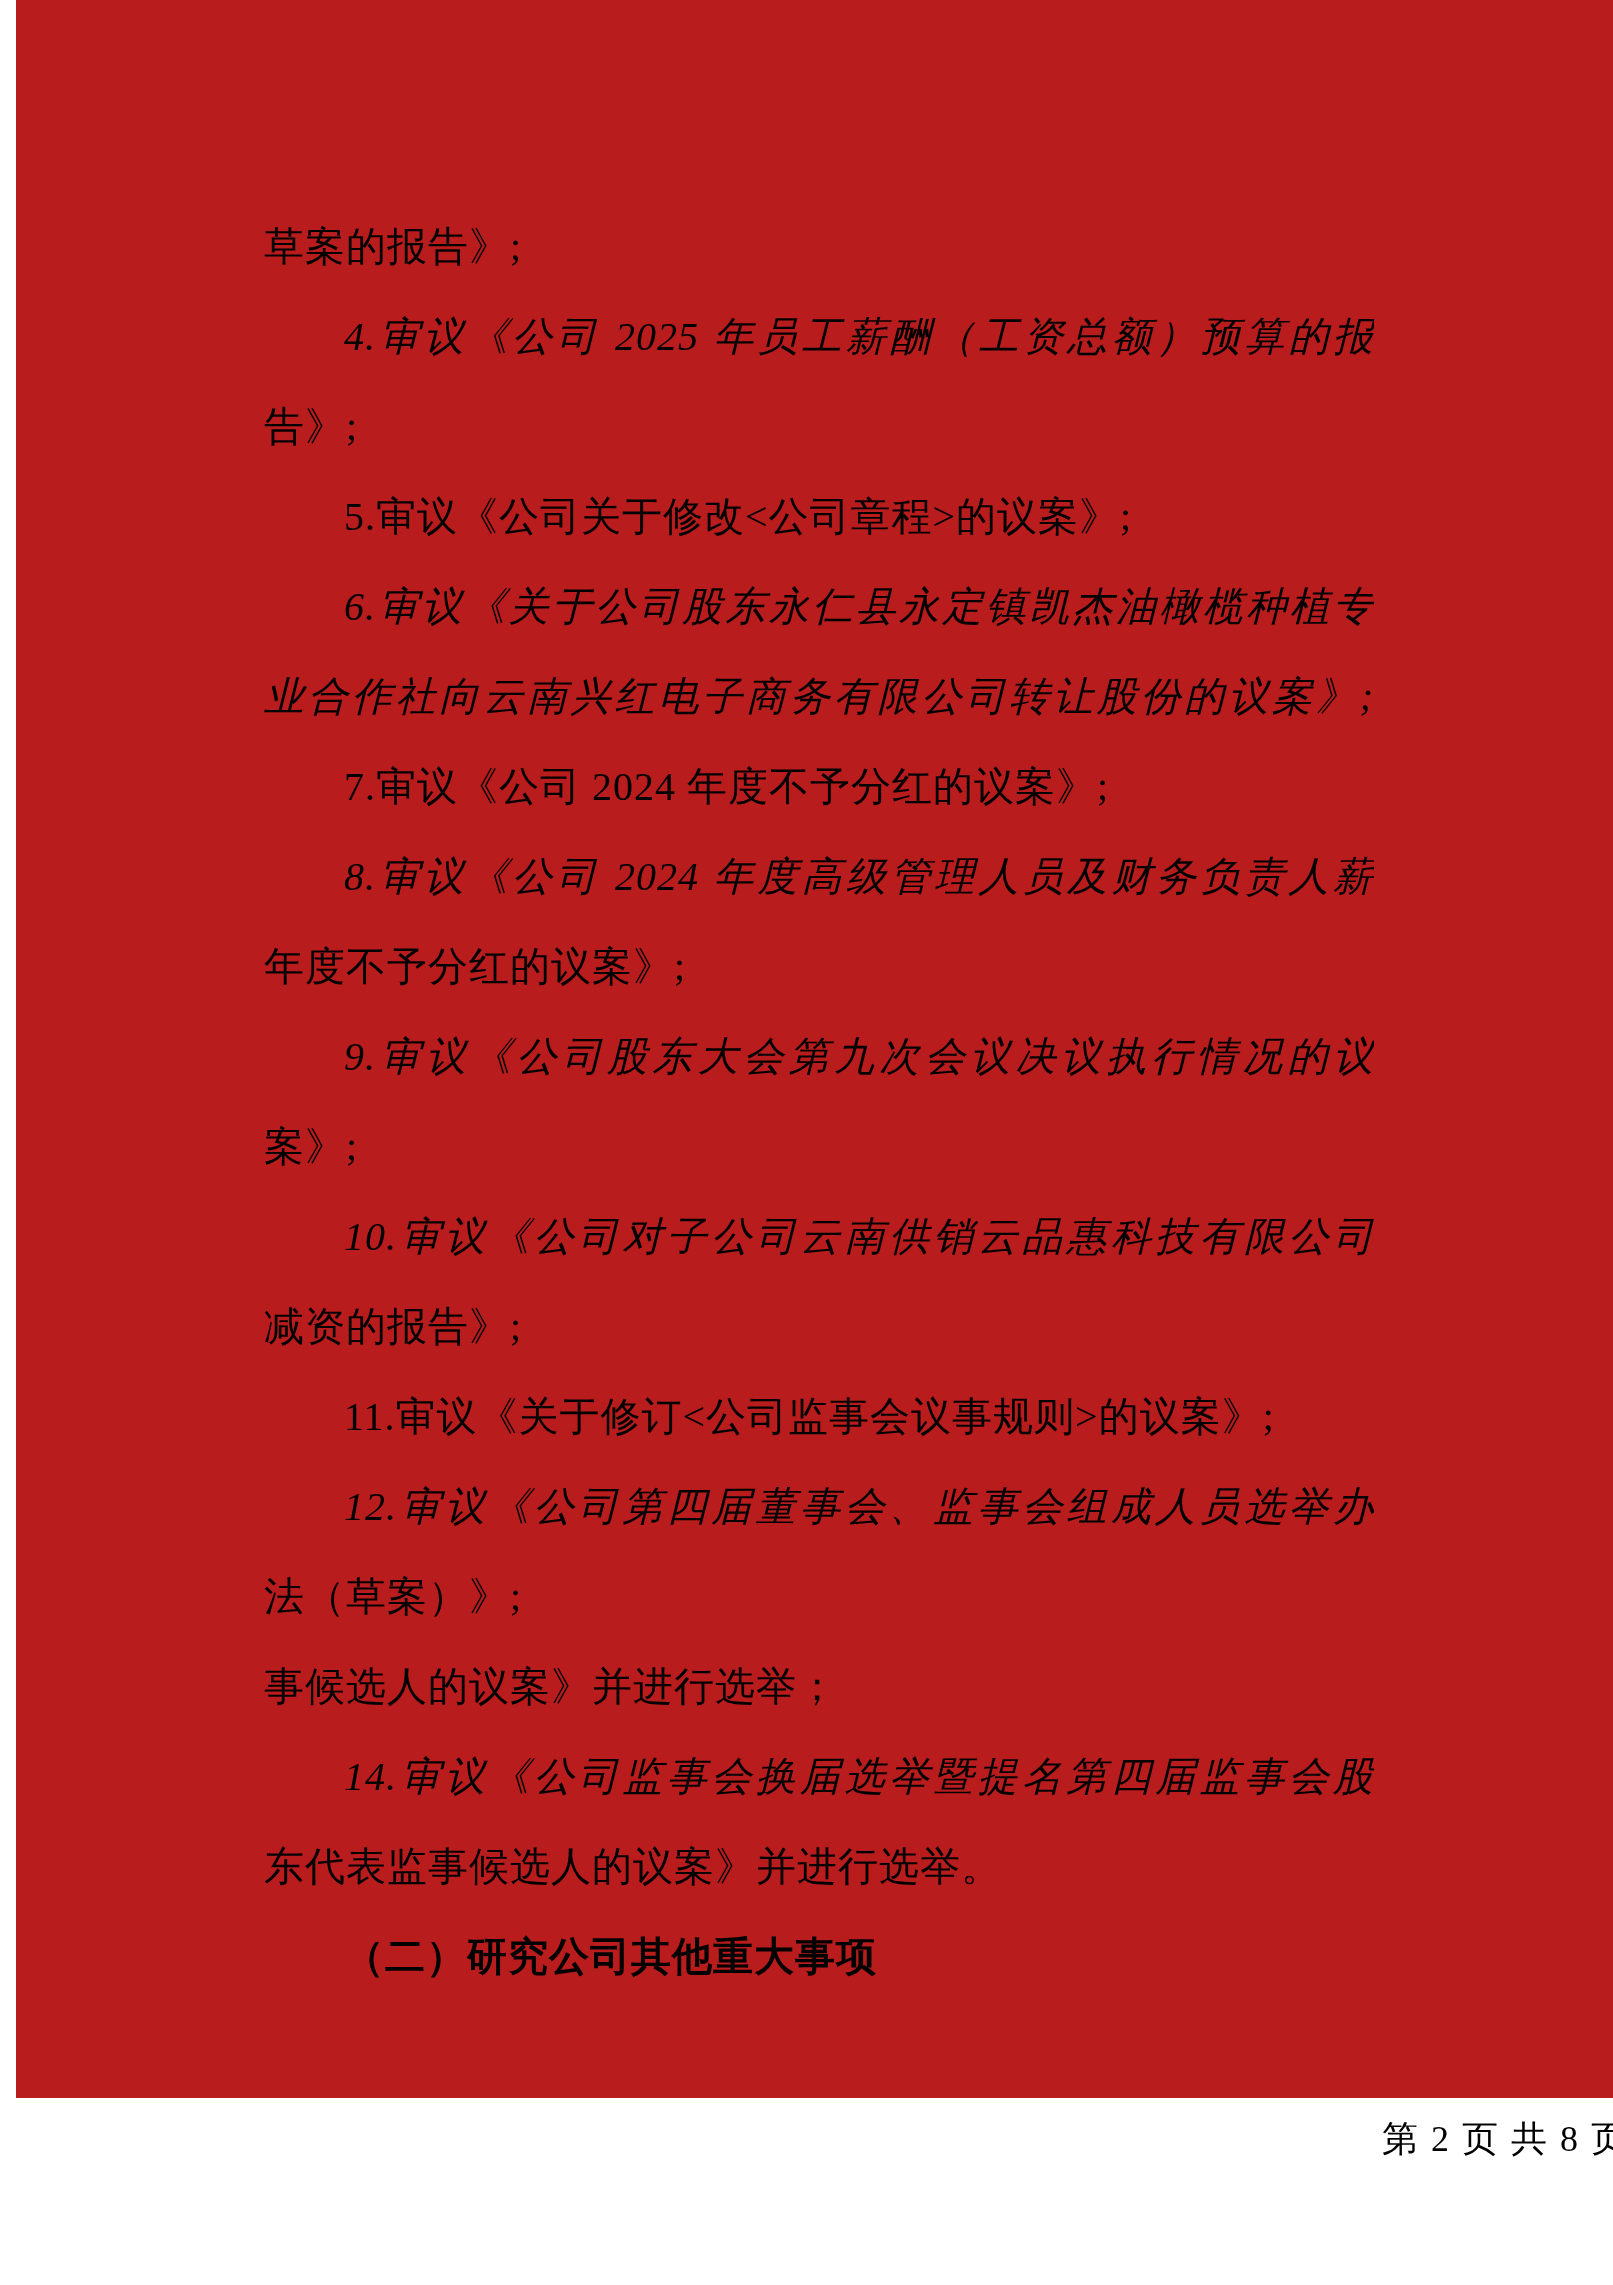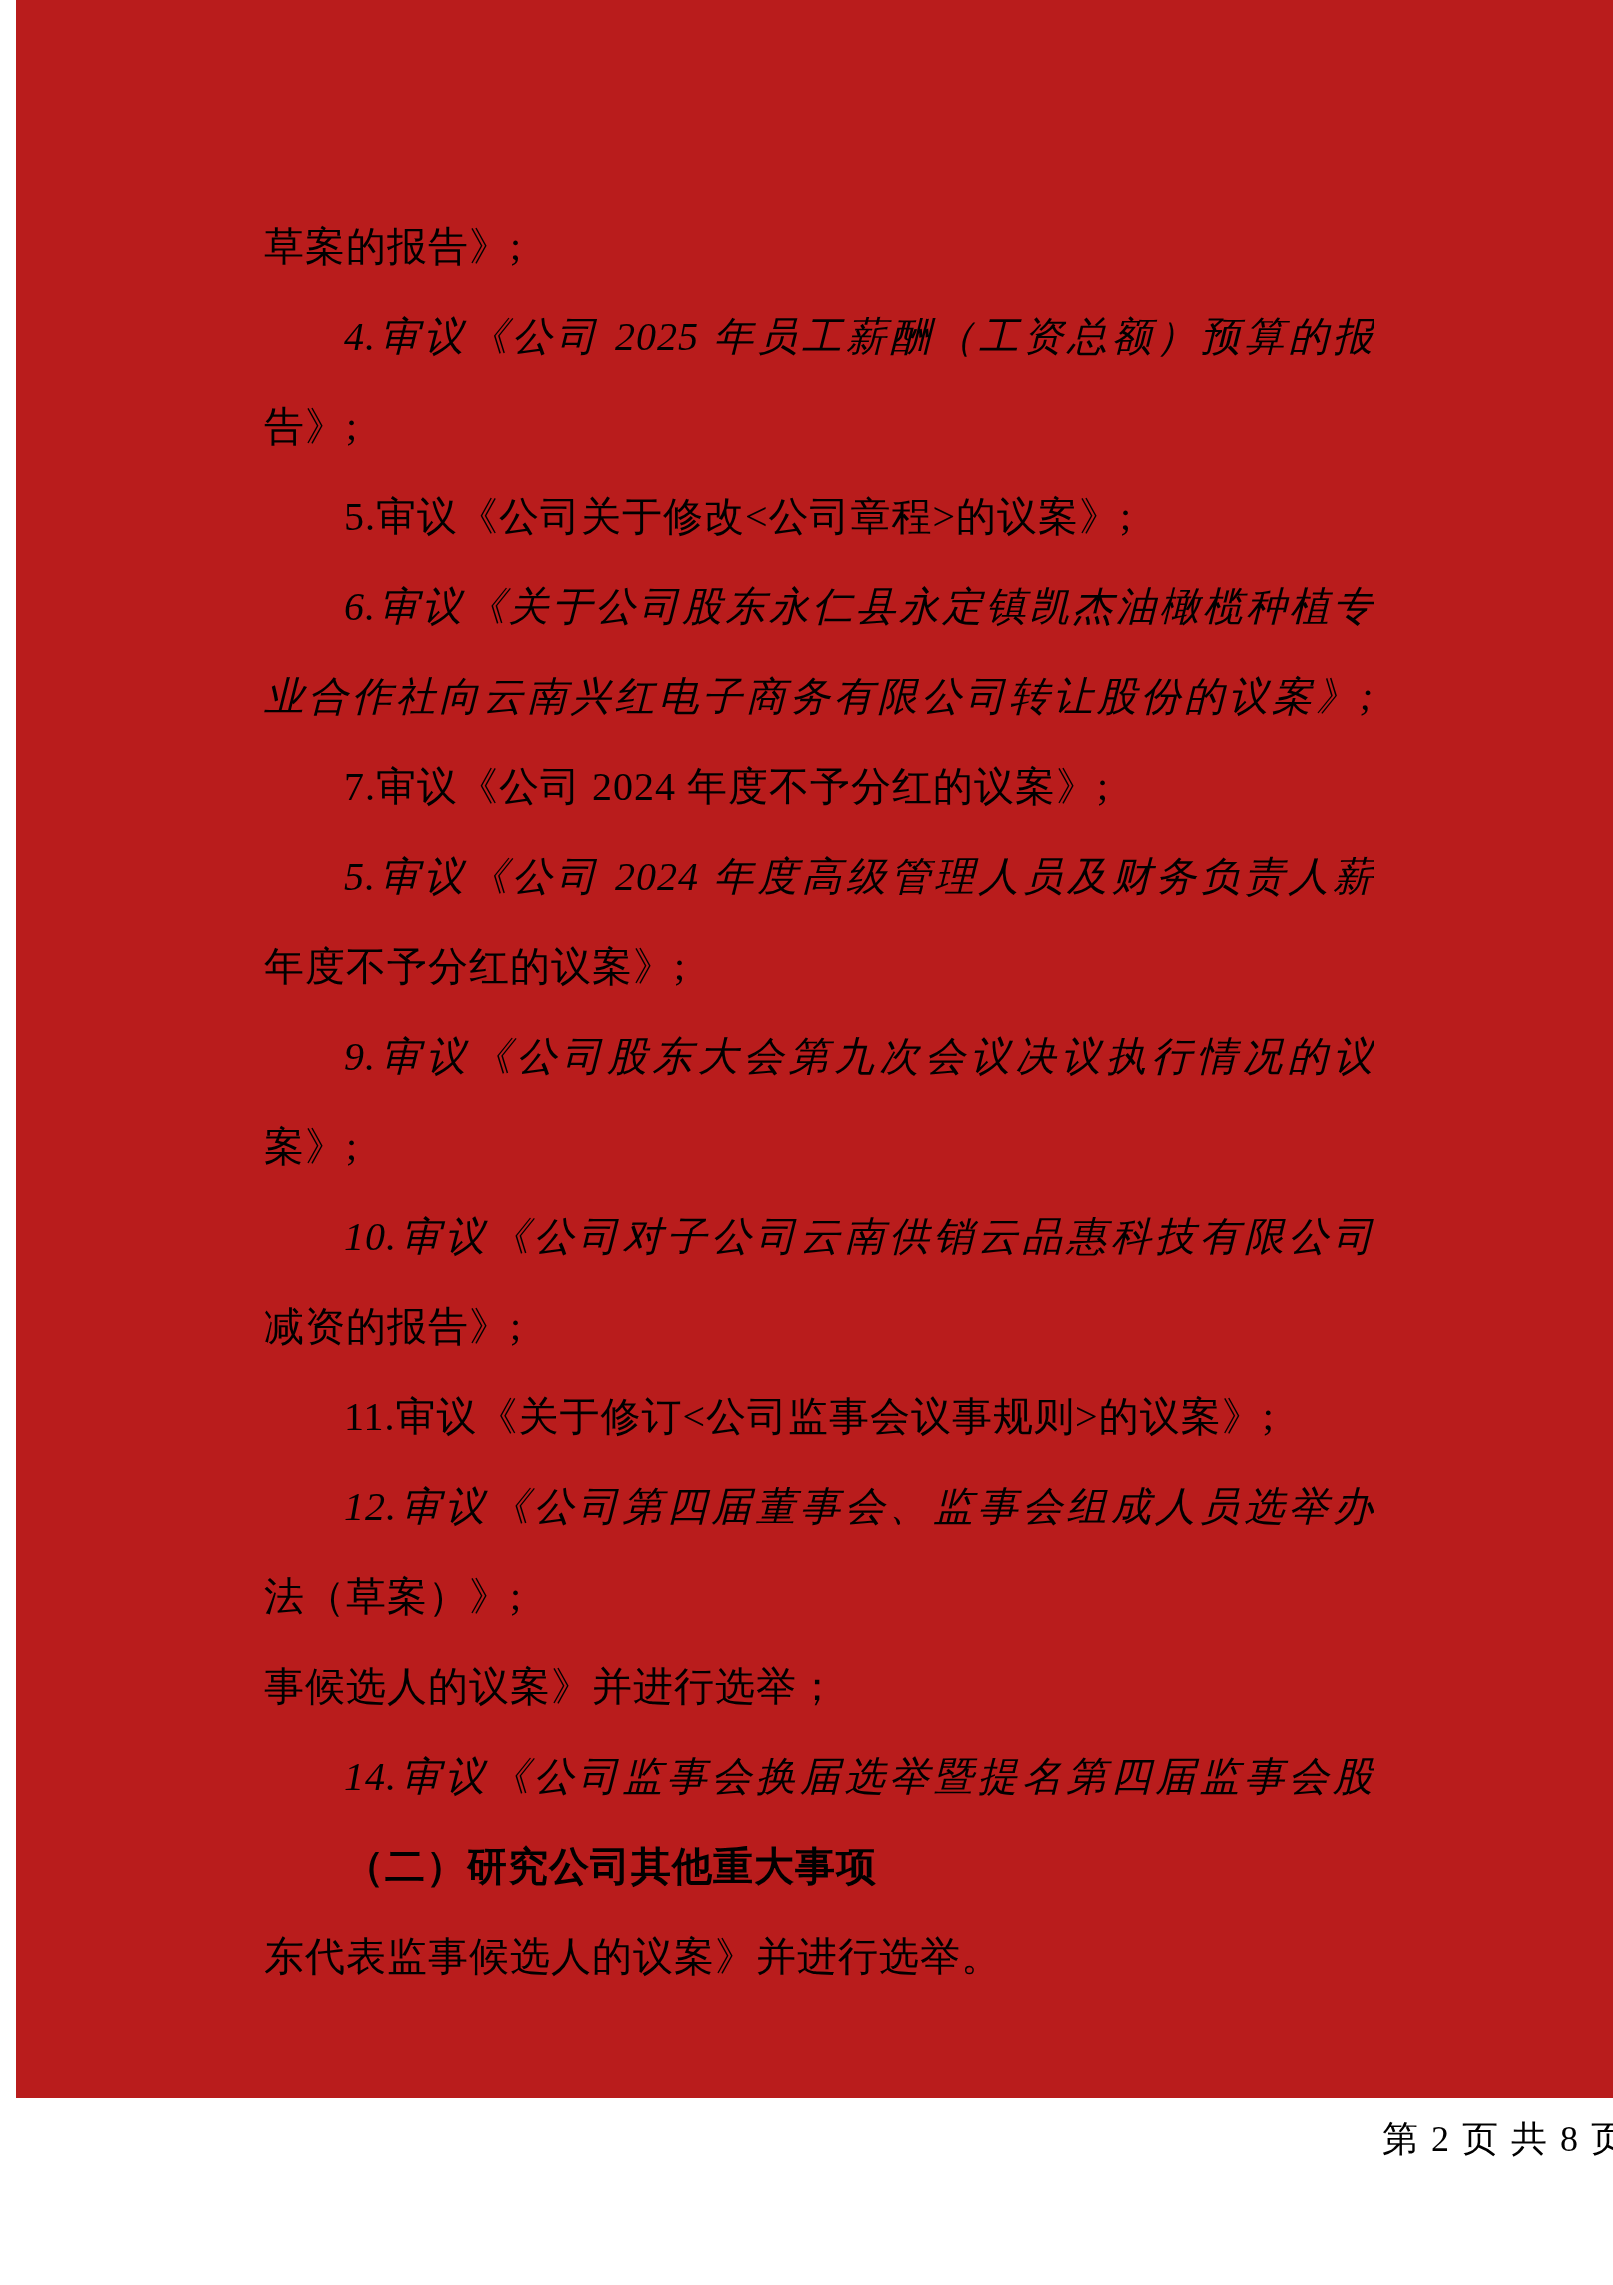--- a/index.html
+++ b/index.html
@@ -21,31 +21,31 @@
 
 <div class="page">
   <div class="body-text">
       <div class="line">草案的报告》;</div>
       <div class="line indent justify">4.审议《公司 2025 年员工薪酬（工资总额）预算的报</div>
       <div class="line">告》;</div>
       <div class="line indent">5.审议《公司关于修改&lt;公司章程&gt;的议案》;</div>
       <div class="line indent justify">6.审议《关于公司股东永仁县永定镇凯杰油橄榄种植专</div>
       <div class="line justify">业合作社向云南兴红电子商务有限公司转让股份的议案》;</div>
       <div class="line indent">7.审议《公司 2024 年度不予分红的议案》;</div>
-      <div class="line indent justify">5.审议《公司 2024 年度高级管理人员及财务负责人薪</div>
+      <div class="line indent justify">8.审议《公司 2024 年度高级管理人员及财务负责人薪</div>
       <div class="line">年度不予分红的议案》;</div>
       <div class="line indent justify">9.审议《公司股东大会第九次会议决议执行情况的议</div>
       <div class="line">案》;</div>
       <div class="line indent justify">10.审议《公司对子公司云南供销云品惠科技有限公司</div>
       <div class="line">减资的报告》;</div>
       <div class="line indent">11.审议《关于修订&lt;公司监事会议事规则&gt;的议案》;</div>
       <div class="line indent justify">12.审议《公司第四届董事会、监事会组成人员选举办</div>
       <div class="line">法（草案）》;</div>
       <div class="line">事候选人的议案》并进行选举；</div>
       <div class="line indent justify">14.审议《公司监事会换届选举暨提名第四届监事会股</div>
+      <div class="line">东代表监事候选人的议案》并进行选举。</div>
       <div class="line indent bold">（二）研究公司其他重大事项</div>
-      <div class="line">东代表监事候选人的议案》并进行选举。</div>
     </div>
   <div class="footer">
     <span>第 2 页 共 8 页</span>
   </div>
 </div>
 
 
 </body></html>

